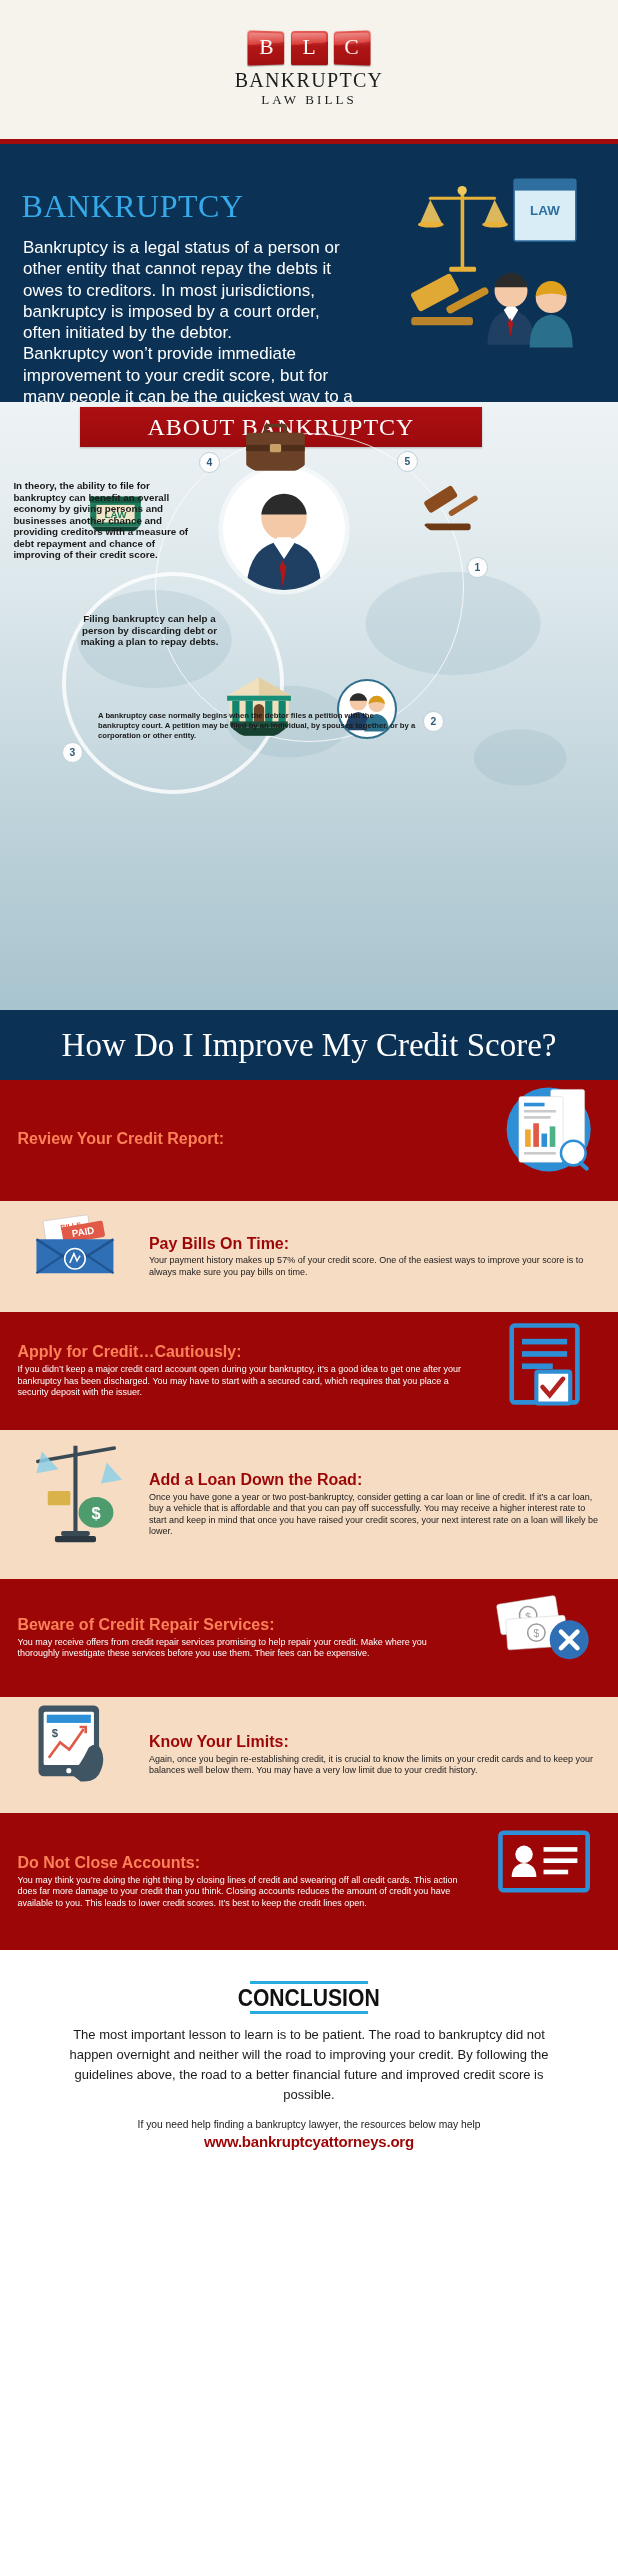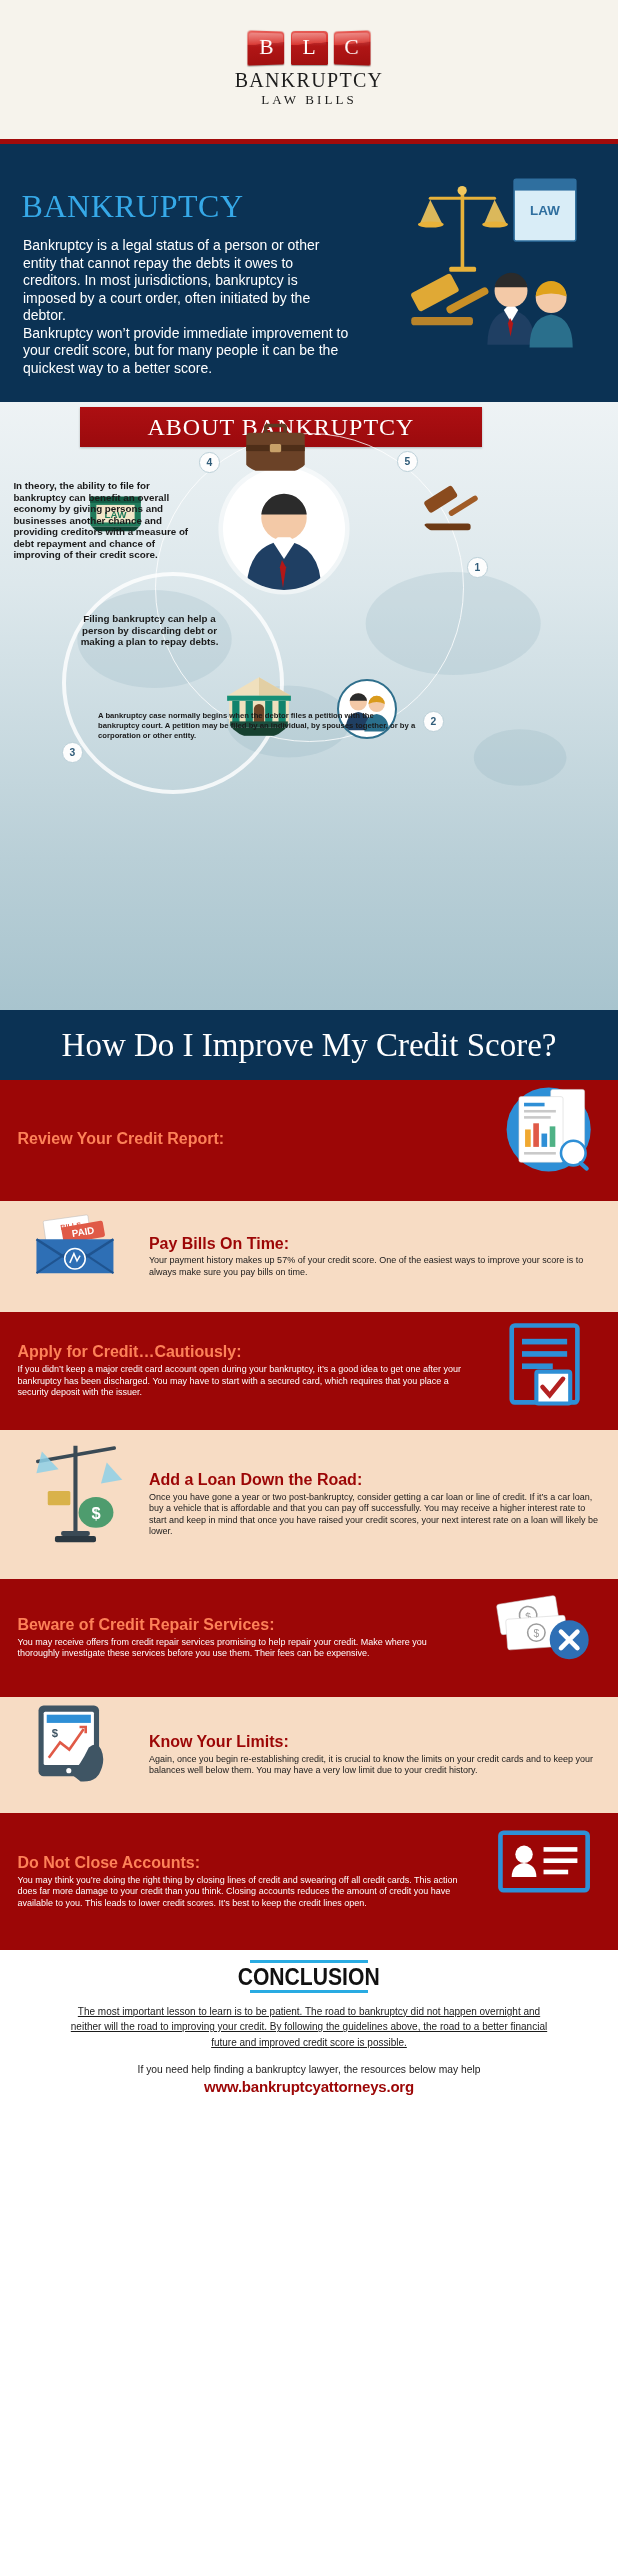--- a/index.html
+++ b/index.html
@@ -51,21 +51,21 @@
     width:618px; height:258px; background:#0b3254;
     position:relative; overflow:hidden;
   }
   .hero-title{
     position:absolute; left:21.6px; top:46px;
     font-family:"Liberation Serif", serif;
     font-size:32px; color:#36a9e8; letter-spacing:0.5px; line-height:1;
   }
   .hero-copy{
     position:absolute; left:23px; top:93px; width:330px;
-    color:#ffffff; font-size:14px; line-height:1.25;
+    color:#ffffff; font-size:17px; line-height:1.25;
   }
   .hero-copy p{ margin-bottom:0; }
 
   
   .hero-art{ position:absolute; right:15.5px; top:26px; width:222px; height:216px; }
 
   
   .about{
     width:618px; height:608px;
     background:linear-gradient(180deg,#eef3f5 0%,#dde8ec 30%,#b9cfd7 75%,#a8c4ce 100%);
@@ -133,32 +133,32 @@
   .tip.red p{ color:#ffffff; }
   .tip.cream p{ color:#1b1b1b; }
   .tip-art{ width:118px; height:100%; position:relative; flex:0 0 118px; }
   .tip.art-left .tip-inner{ flex-direction:row; }
   .tip.art-right .tip-inner{ flex-direction:row-reverse; }
 
   
   .conclusion{
     width:618px; height:185px; background:#ffffff;
     display:flex; flex-direction:column; align-items:center;
-    padding-top:10px;
+    padding-top:31px;
   }
   .concl-title-wrap{ text-align:center; }
   .concl-rule{ width:118px; height:3.1px; background:#29abe2; margin:0 auto; }
   .concl-title{
     font-size:24px; font-weight:bold; color:#111; letter-spacing:0px;
     padding:1px 0; line-height:1.05;
     transform:scaleX(.88); 
   }
   .concl-copy{
     width:495px; text-align:center; margin-top:10.3px;
-    font-size:10px; line-height:1.55; color:#1b1b1b;text-decoration:underline;
+    font-size:13px; line-height:1.55; color:#1b1b1b;
   }
   .concl-help{
     margin-top:13.4px; font-size:10.3px; color:#1b1b1b;
   }
   .concl-url{
     margin-top:3.1px; font-size:15px; font-weight:bold; color:#9c0606;
     letter-spacing:-0.2px;
   }
 </style>
 </head>

